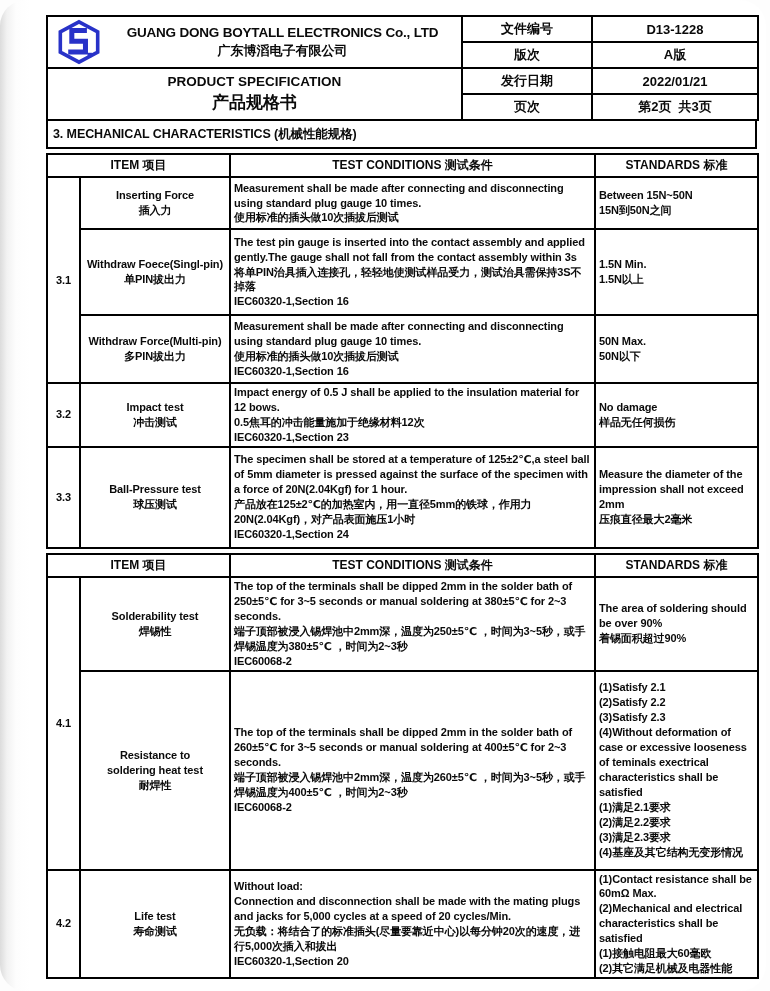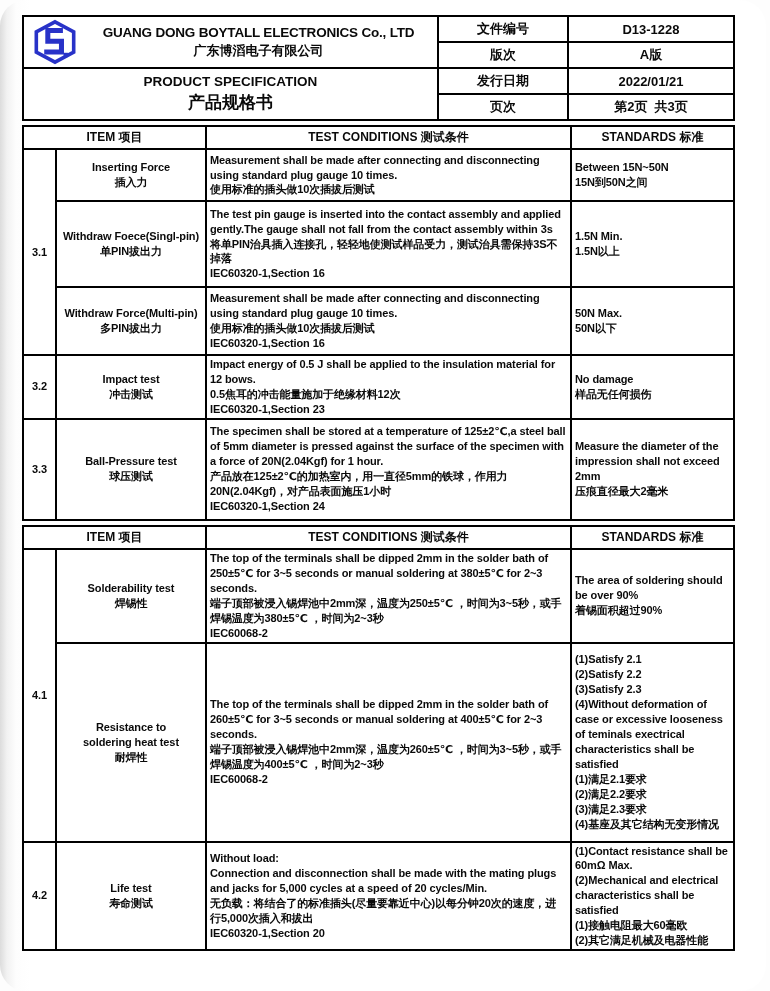--- a/index.html
+++ b/index.html
@@ -6,21 +6,21 @@
   body{
     width:770px;height:991px;
     background:#fdfdfd;
     font-family:"Liberation Sans","DejaVu Sans",sans-serif;
     font-weight:bold;
     color:#0a0a0a;
     position:relative;
   }
   .page{
     width:766px;height:991px;box-sizing:border-box;
-    padding:15px 29px 0 22px;
+    padding:15px 29px 0 46px;
     background:linear-gradient(90deg,#dcdcdc 0px,#f2f2f2 7px,#fdfdfd 16px,#ffffff 30px);
     border-radius:26px;
   }
   table{border-collapse:collapse;table-layout:fixed;width:711px;}
   td,th{border:2px solid #000;padding:1px 3px;vertical-align:middle;overflow:hidden;}
   .pre{white-space:pre-wrap;}
   
   .hdr td{padding:1px 4px;}
   .co-cell{padding:2px 4px;}
   .co-wrap{display:flex;align-items:center;}
@@ -90,20 +90,21 @@
       <td class="f-label">发行日期</td>
       <td class="f-value">2022/01/21</td>
     </tr>
     <tr style="height:26px">
       <td class="f-label">页次</td>
       <td class="f-value">第2页  共3页</td>
     </tr>
   </tbody>
     </table>
 
+  <div class="sec-title">3. MECHANICAL CHARACTERISTICS (机械性能规格)</div>
   <div class="gap"></div>
 
   <table class="items">
     <colgroup>
         <col style="width:33px">
         <col style="width:150px">
         <col style="width:365px">
         <col style="width:163px">
       </colgroup>
     <tbody>

